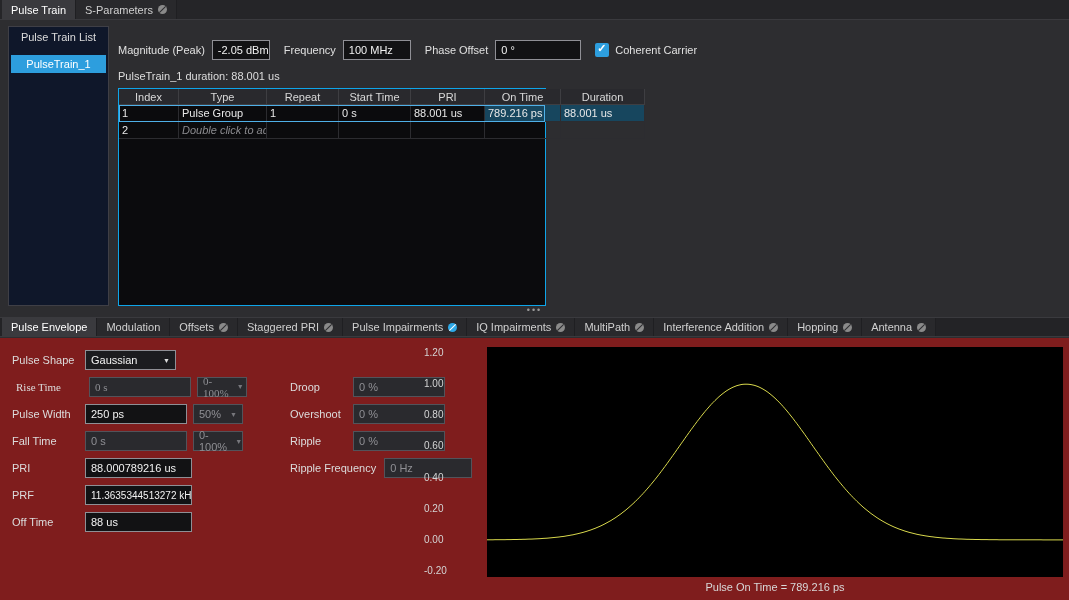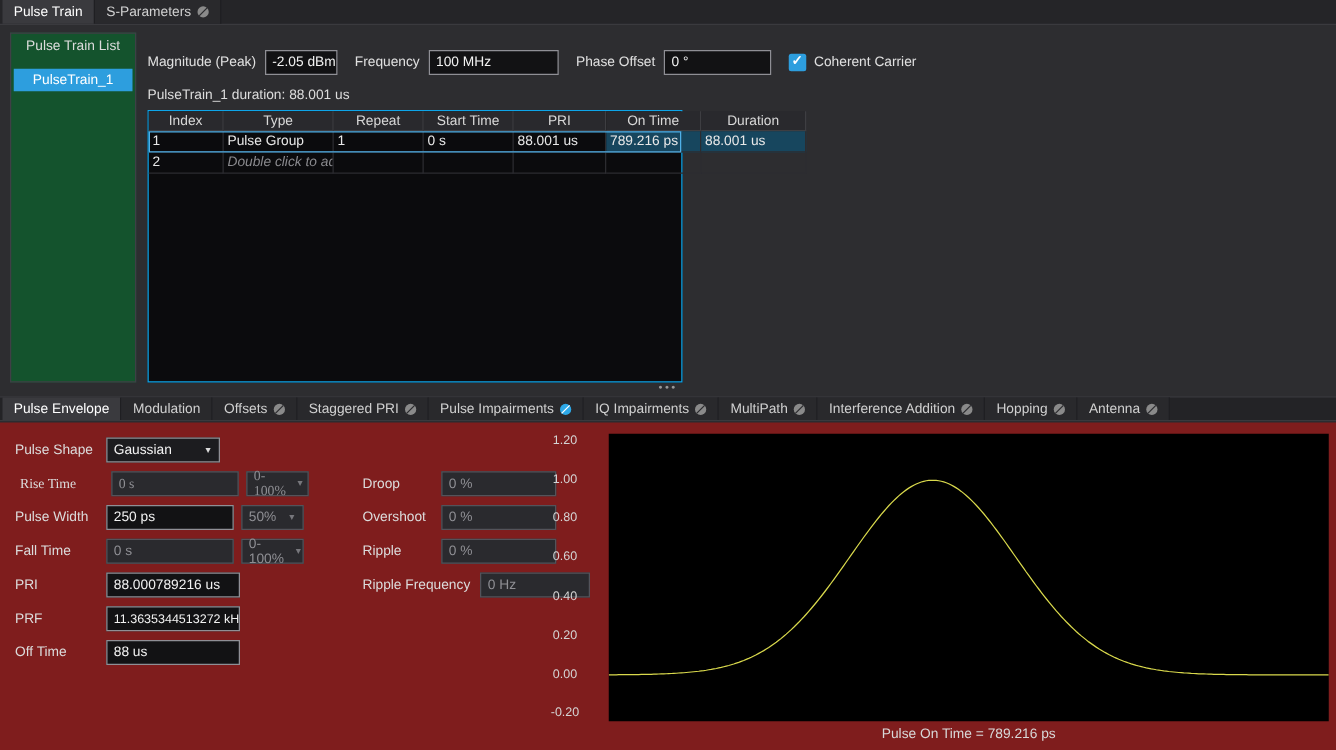--- a/index.html
+++ b/index.html
@@ -15,21 +15,21 @@
   
   .top-tabbar { position:absolute; left:0; top:0; width:100%; height:20px; background:#252528; border-bottom:1px solid #3a3a3e; display:flex; align-items:flex-end; padding-left:2px; }
   .tab { display:inline-flex; align-items:center; gap:5px; height:19px; padding:0 9px; background:#29292c; color:#d0d0d0; border-right:1px solid #1f1f22; white-space:nowrap; cursor:default; }
   .tab.active { background:#3a3a3e; color:#ffffff; }
   .circle-icon { width:9px; height:9px; border-radius:50%; background:#8a8a8a; position:relative; display:inline-block; flex:none; }
   .circle-icon::after { content:""; position:absolute; left:0; top:4px; width:9px; height:1px; background:#2b2b2e; transform:rotate(-45deg); }
   .circle-icon.blue { background:#2da9e8; }
   .circle-icon.blue::after { background:#ffffff; }
 
   
-  .left-panel { position:absolute; left:8px; top:26px; width:101px; height:280px; background:#14532d; border:1px solid #3f3f46; }
+  .left-panel { position:absolute; left:8px; top:26px; width:101px; height:280px; background:#0f172a; border:1px solid #3f3f46; }
   .left-panel-title { text-align:center; padding-top:4px; color:#dcdcdc; }
   .list-item { margin:12px 2px 0 2px; height:18px; line-height:18px; text-align:center; color:#ffffff; }
   .list-item.selected { background:#2d9ede; }
 
   
   .fields-row { position:absolute; left:118px; top:40px; height:20px; display:flex; align-items:center; }
   .fld-label { color:#e0e0e0; white-space:nowrap; margin-right:7px; }
   .gap { width:14px; flex:none; }
   .input { height:20px; background:#121214; border:1px solid #8f8f95; color:#f2f2f2; display:flex; align-items:center; padding:0 5px; white-space:nowrap; overflow:hidden; }
   .input.disabled { background:#2a2a2e; border-color:#53535a; color:#8f8f94; }
@@ -58,21 +58,21 @@
   .form-row { position:absolute; height:20px; display:flex; align-items:center; }
   .form-label { width:68px; color:#dcdcdc; white-space:nowrap; flex:none; }
   .form-label-r { min-width:55px; margin-right:8px; color:#dcdcdc; white-space:nowrap; flex:none; }
   .select { height:20px; background:#1c1c1f; border:1px solid #8f8f95; color:#f2f2f2; display:flex; align-items:center; justify-content:space-between; padding:0 5px; }
   .select .arrow { font-size:7px; color:#dddddd; margin-left:8px; }
   .select.disabled { background:#2a2a2e; border-color:#53535a; color:#8f8f94; }
   .select.disabled .arrow { color:#77777c; }
   .unit { margin-left:6px; width:50px; }
 
   
-  .yaxis { position:absolute; left:424px; top:8px; width:56px; height:231px; display:flex; flex-direction:column; justify-content:space-between; align-items:center; color:#d4d4d4; font-size:10px; }
+  .yaxis { position:absolute; left:424px; top:8px; width:56px; height:231px; display:flex; flex-direction:column; justify-content:space-between; align-items:flex-start; color:#d4d4d4; font-size:10px; }
   .ytick { height:13px; line-height:13px; }
   .chart { position:absolute; left:487px; top:9px; width:576px; height:230px; background:#000000; }
   .chart-caption { position:absolute; left:487px; top:243px; width:576px; text-align:center; color:#d8d8d8; }
 </style>
 </head>
 <body>
 
 <div class="top-tabbar">
   <div class="tab active">
     <span>Pulse Train</span>
@@ -86,21 +86,21 @@
 <div class="left-panel">
   <div class="left-panel-title">Pulse Train List</div>
   <div class="list-item selected">PulseTrain_1</div>
 </div>
 
 <div class="fields-row">
   <span class="fld-label">Magnitude (Peak)</span>
   <div class="input" style="width:58px;">-2.05 dBm</div>
   <span class="gap"></span>
   <span class="fld-label">Frequency</span>
-  <div class="input" style="width:104px;">100 MHz</div>
+  <div class="input" style="width:68px;">100 MHz</div>
   <span class="gap"></span>
   <span class="fld-label">Phase Offset</span>
   <div class="input" style="width:86px;">0 °</div>
   <span class="gap"></span>
   <span class="checkbox"></span>
   <span class="fld-label">Coherent Carrier</span>
 </div>
 
 <div class="duration-text">PulseTrain_1 duration: 88.001 us</div>
 

